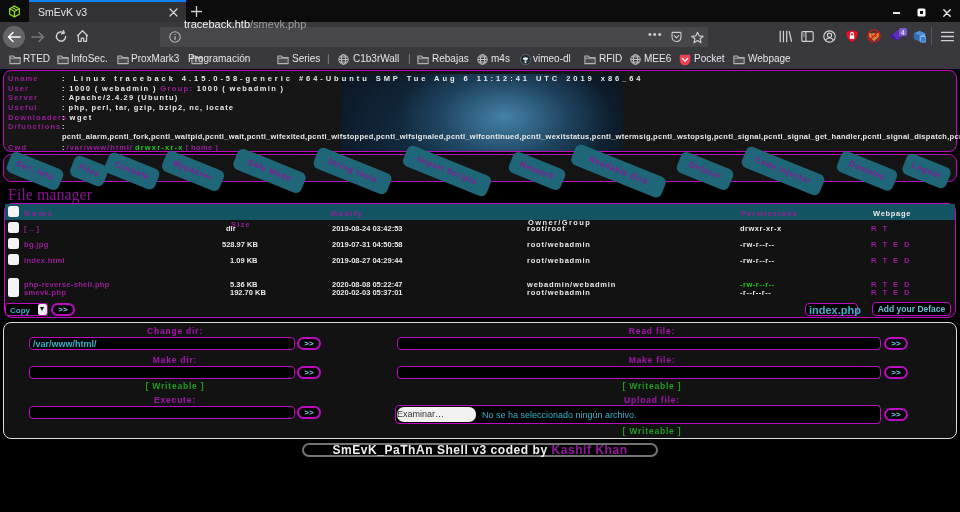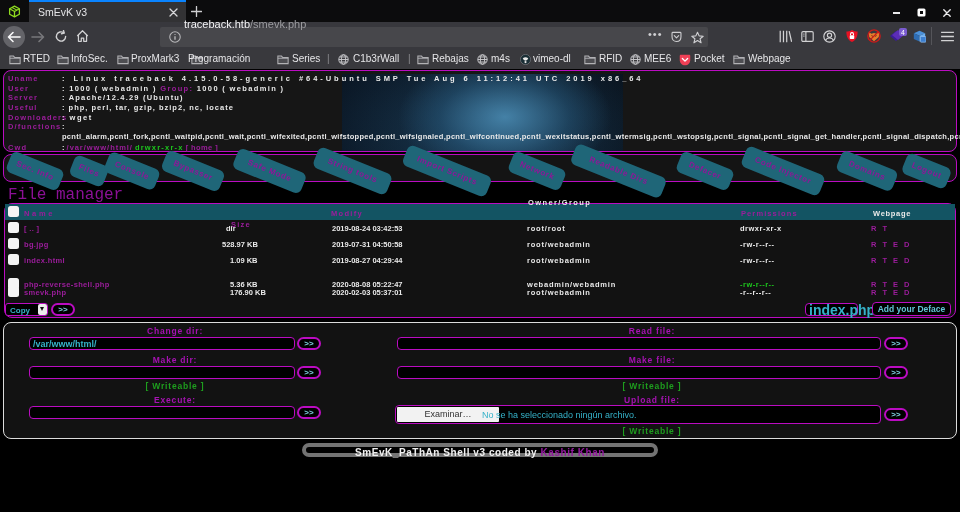--- a/index.html
+++ b/index.html
@@ -18,21 +18,21 @@
 .bmi { top:54px; }
 .box { position:absolute; border:1px solid #bb0cc2; border-radius:8px; background:transparent; }
 .mg { color:#9b1d9b; }
 .wh { color:#e9e9e9; }
 .cy { color:#35b2c9; }
 .gr { color:#1dc51d; }
 .irow { position:absolute; font-size:7.5px; white-space:nowrap; font-weight:bold; }
 .irow .lab { position:absolute; left:8px; color:#9b1d9b; letter-spacing:1.1px; }
 .irow .val { position:absolute; left:62px; color:#e9e9e9; white-space:nowrap; }
 .tab { position:absolute; height:22px; background:#1f6678; border-radius:6px; transform:rotate(22deg); color:#8d1898; font-size:8px; letter-spacing:.7px; font-weight:bold; text-align:center; line-height:22px; white-space:nowrap; overflow:hidden; }
-h2.fm { position:absolute; left:8px; top:186px; font-family:Liberation Mono, monospace; font-weight:normal; font-size:16px; color:#8b1096; }
+h2.fm { position:absolute; left:8px; top:186px; font-family:Liberation Serif, serif; font-weight:normal; font-size:16px; color:#8b1096; }
 .thead { position:absolute; left:5px; top:204px; width:950px; height:16px; background:#135463; }
 .trow { position:absolute; left:5px; width:950px; height:16px; }
 .cell { position:absolute; top:4px; font-size:7.5px; white-space:nowrap; font-weight:bold; }
 .cbx { position:absolute; left:3px; top:2px; width:11px; height:11px; background:#f4f4f4; border-radius:2.5px; }
 .btn { position:absolute; border:2px solid #bb0cc2; border-radius:7px; background:#000; color:#7fd0e0; font-size:8px; font-weight:bold; text-align:center; }
 .inp { position:absolute; border:1px solid #bb0cc2; border-radius:4px; background:#000; height:13px; color:#35b2c9; font-size:9px; line-height:12px; padding-left:3px; font-weight:bold; }
 .flabel { position:absolute; font-size:8.5px; letter-spacing:.8px; color:#a612b2; text-align:center; width:120px; font-weight:bold; }
 </style>
 </head>
 <body>
@@ -219,21 +219,21 @@
 <div class="irow" style="top:73.8px">
     <span class="lab">Uname</span>
     <span class="val" style="letter-spacing:2.95px;word-spacing:1px">: Linux traceback 4.15.0-58-generic #64-Ubuntu SMP Tue Aug 6 11:12:41 UTC 2019 x86_64</span>
   </div>
 <div class="irow" style="top:83.5px">
     <span class="lab">User</span>
     <span class="val" style="letter-spacing:1.35px">: 1000 ( webadmin ) <span class="mg">Group:</span> 1000 ( webadmin )</span>
   </div>
 <div class="irow" style="top:93px">
     <span class="lab">Server</span>
-    <span class="val" style="letter-spacing:1.2px">: Apache/12.4.29 (Ubuntu)</span>
+    <span class="val" style="letter-spacing:1.2px">: Apache/2.4.29 (Ubuntu)</span>
   </div>
 <div class="irow" style="top:103px">
     <span class="lab">Useful</span>
     <span class="val" style="letter-spacing:1px">: php, perl, tar, gzip, bzip2, nc, locate</span>
   </div>
 <div class="irow" style="top:112.7px">
     <span class="lab">Downloaders</span>
     <span class="val" style="letter-spacing:1.5px">: wget</span>
   </div>
 <div class="irow" style="top:122.4px">
@@ -263,21 +263,21 @@
 <div class="tab" style="left:837px;top:160px;width:60px">Domains</div>
 <div class="tab" style="left:903px;top:160px;width:47px">Logout</div>
 
 <h2 class="fm">File manager</h2>
 
 <div class="box" style="left:4px;top:203px;width:952px;height:115px;background:#121212"></div>
 <div class="thead"></div>
 <div class="cell mg" style="left:24px;top:209px;letter-spacing:2.7px">Name</div>
 <div class="cell mg" style="left:231px;top:220px;letter-spacing:1.2px">Size</div>
 <div class="cell mg" style="left:331px;top:209px;letter-spacing:1.3px">Modify</div>
-<div class="cell wh" style="left:528px;top:198px;letter-spacing:1.4px">Owner/Group</div>
+<div class="cell wh" style="left:528px;top:218px;letter-spacing:1.4px">Owner/Group</div>
 <div class="cell mg" style="left:741px;top:209px;letter-spacing:1.1px">Permissions</div>
 <div class="cell wh" style="left:873px;top:209px;letter-spacing:.7px">Webpage</div>
 <div class="cbx" style="left:8px;top:206px"></div>
 
 <div class="trow" style="top:220px">
     <div class="cbx"></div>
  <div class="cell mg" style="left:19px;letter-spacing:.35px">[ .. ]</div>
     <div class="cell wh" style="left:221px">dir</div>
  <div class="cell wh" style="left:327px">2019-08-24 03:42:53</div>
     <div class="cell wh" style="left:522px;letter-spacing:.8px">root/root</div>
@@ -307,33 +307,33 @@
  <div class="cell mg" style="left:19px;letter-spacing:.35px">php-reverse-shell.php</div>
     <div class="cell wh" style="left:225px">5.36 KB</div>
  <div class="cell wh" style="left:327px">2020-08-08 05:22:47</div>
     <div class="cell wh" style="left:522px;letter-spacing:.8px">webadmin/webadmin</div>
  <div class="cell gr" style="left:735px;letter-spacing:.5px">-rw-r--r--</div>
     <div class="cell mg" style="left:866px;letter-spacing:6px">RTED</div>
   </div>
 <div class="trow" style="top:284px">
     <div class="cbx"></div>
  <div class="cell mg" style="left:19px;letter-spacing:.35px">smevk.php</div>
-    <div class="cell wh" style="left:225px">176.90 KB</div>
+    <div class="cell wh" style="left:225px">192.70 KB</div>
  <div class="cell wh" style="left:327px">2020-02-03 05:37:01</div>
     <div class="cell wh" style="left:522px;letter-spacing:.8px">root/webadmin</div>
  <div class="cell wh" style="left:735px;letter-spacing:.5px">-r--r--r--</div>
     <div class="cell mg" style="left:866px;letter-spacing:6px">RTED</div>
   </div>
 
 <div class="abs" style="left:5px;top:303px;width:43px;height:13px;border:1px solid #bb0cc2;border-radius:3px;background:#000"></div>
 <div class="abs cy" style="left:10px;top:306px;font-size:8px;font-weight:bold">Copy</div>
 <div class="abs" style="left:38px;top:304px;width:9px;height:11px;background:#ececec;border-radius:2px"></div>
 <div class="abs" style="left:40px;top:307px;width:0;height:0;border-left:2.5px solid transparent;border-right:2.5px solid transparent;border-top:4px solid #111"></div>
 <div class="btn" style="left:51px;top:303px;width:24px;height:13px;line-height:9px">&gt;&gt;</div>
-<div class="inp" style="left:805px;top:303px;width:53px;font-size:14px">index.php</div>
+<div class="inp" style="left:805px;top:303px;width:53px;font-size:11px">index.php</div>
 <div class="abs" style="left:872px;top:302px;width:79px;height:14px;border:1px solid #bb0cc2;border-radius:4px;background:#000;color:#62c4d6;font-size:8.5px;font-weight:bold;text-align:center;line-height:13px">Add your Deface</div>
 
 <div class="abs" style="left:3px;top:322px;width:954px;height:117px;border:1px solid #dcdcdc;border-radius:8px;background:#121212"></div>
 <div class="flabel" style="left:115px;top:326px">Change dir:</div>
 <div class="flabel" style="left:592px;top:326px">Read file:</div>
 <div class="inp cy" style="left:29px;top:337px;width:266px">/var/www/html/</div>
 <div class="btn" style="left:297px;top:337px;width:24px;height:13px;line-height:9px">&gt;&gt;</div>
 <div class="inp" style="left:397px;top:337px;width:484px"></div>
 <div class="btn" style="left:884px;top:337px;width:24px;height:13px;line-height:9px">&gt;&gt;</div>
 <div class="flabel" style="left:115px;top:355px">Make dir:</div>
@@ -342,18 +342,18 @@
 <div class="btn" style="left:297px;top:366px;width:24px;height:13px;line-height:9px">&gt;&gt;</div>
 <div class="inp" style="left:397px;top:366px;width:484px"></div>
 <div class="btn" style="left:884px;top:366px;width:24px;height:13px;line-height:9px">&gt;&gt;</div>
 <div class="flabel" style="left:115px;top:381px;color:#1e9e1e">[ Writeable ]</div>
 <div class="flabel" style="left:592px;top:381px;color:#1e9e1e">[ Writeable ]</div>
 <div class="flabel" style="left:115px;top:395px">Execute:</div>
 <div class="flabel" style="left:592px;top:395px">Upload file:</div>
 <div class="inp" style="left:29px;top:406px;width:266px"></div>
 <div class="btn" style="left:297px;top:406px;width:24px;height:13px;line-height:9px">&gt;&gt;</div>
 <div class="abs" style="left:395px;top:405px;width:486px;height:19px;border:1px solid #bb0cc2;border-radius:4px;background:#000"></div>
-<div class="abs" style="left:397px;top:407px;width:102px;height:15px;background:#f2f2f2;border-radius:1px;color:#333;font-size:9px;text-align:center;line-height:15px">Examinar…</div>
+<div class="abs" style="left:397px;top:407px;width:79px;height:15px;background:#f2f2f2;border-radius:7px;color:#333;font-size:9px;text-align:left;line-height:15px">Examinar…</div>
 <div class="abs cy" style="left:482px;top:410px;font-size:9px">No se ha seleccionado ningún archivo.</div>
 <div class="btn" style="left:884px;top:408px;width:24px;height:13px;line-height:9px">&gt;&gt;</div>
 <div class="flabel" style="left:592px;top:426px;color:#1e9e1e">[ Writeable ]</div>
 
-<div class="abs" style="left:302px;top:443px;width:356px;height:14px;border:4px solid #737373;border-radius:9px;background:#000;text-align:center;line-height:11px;font-size:10px;letter-spacing:.55px;font-weight:bold;color:#f0f0f0">SmEvK_PaThAn Shell v3 coded by <span style="color:#93189e">Kashif Khan</span></div>
+<div class="abs" style="left:302px;top:443px;width:356px;height:14px;border:2px solid #737373;border-radius:9px;background:#000;text-align:center;line-height:11px;font-size:12px;letter-spacing:.55px;font-weight:bold;color:#f0f0f0">SmEvK_PaThAn Shell v3 coded by <span style="color:#93189e">Kashif Khan</span></div>
 
 </body></html>

